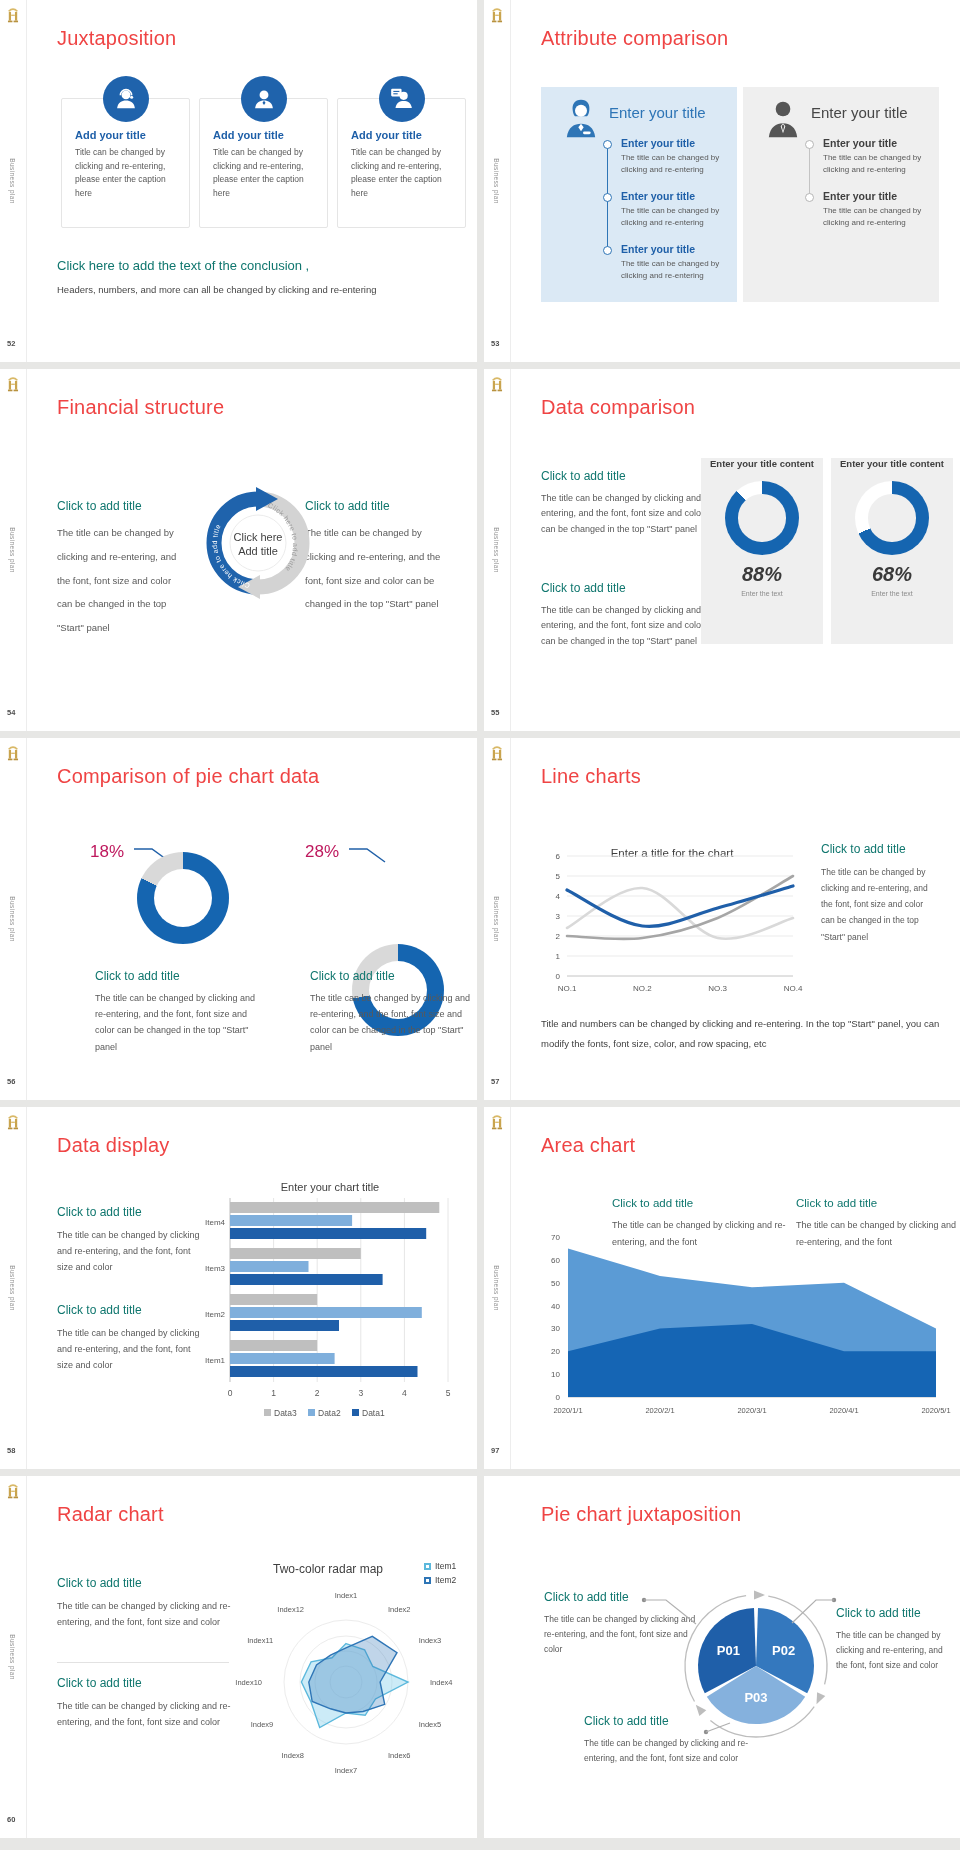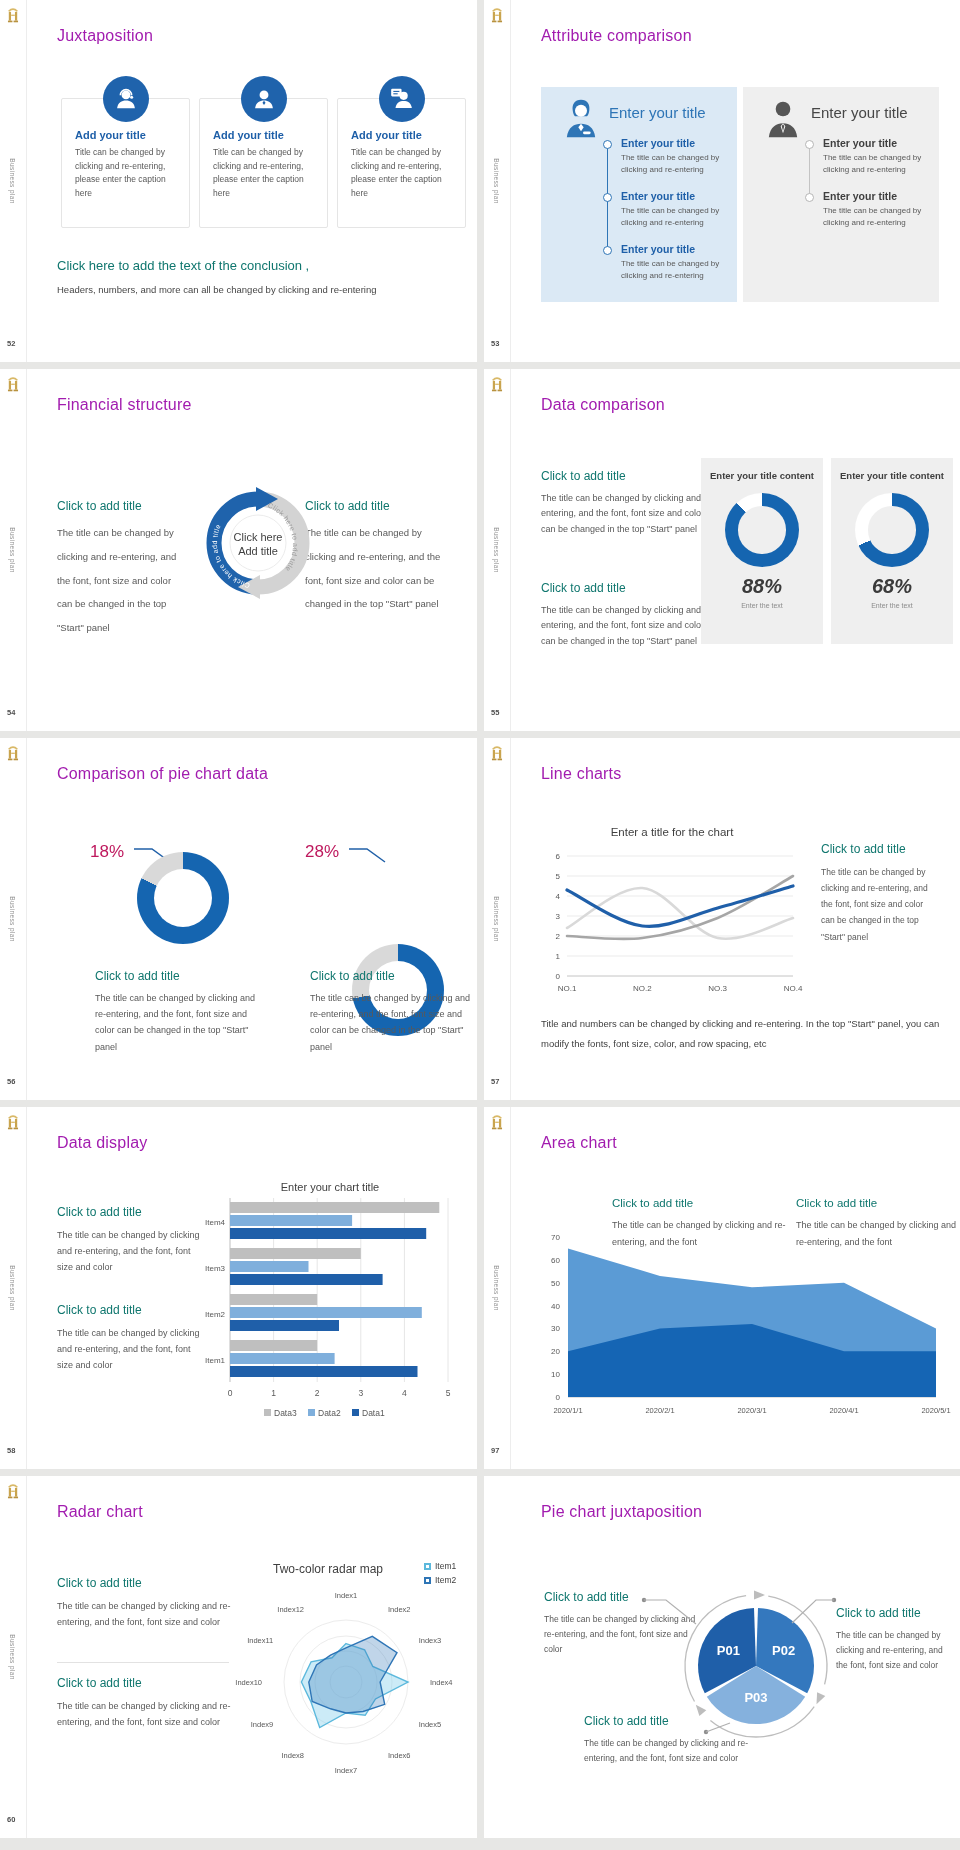--- a/index.html
+++ b/index.html
@@ -3,21 +3,21 @@
 <meta charset="utf-8">
 <style>
   html,body{margin:0;padding:0;}
   body{width:960px;height:1850px;background:#e7e7e5;font-family:"Liberation Sans",sans-serif;}
   .sheet{display:grid;grid-template-columns:477px 476px;grid-auto-rows:362px;gap:7px;padding-bottom:12px;}
   .slide{position:relative;background:#fff;overflow:hidden;}
   .edge{position:absolute;left:0;top:0;bottom:0;width:26px;border-right:1px solid #ededed;background:#fff;z-index:3;}
   .logo{position:absolute;left:6px;top:6px;width:14px;height:18px;}
   .vtext{position:absolute;top:50%;left:9px;transform:translateY(-50%);writing-mode:vertical-rl;font-size:6.5px;color:#8f8f8f;letter-spacing:.4px;}
   .pnum{position:absolute;bottom:14px;left:7px;font-size:7.5px;font-weight:bold;color:#4d4d4d;}
-  .stitle{position:absolute;left:57px;top:27px;margin:0;font-size:16px;font-weight:400;color:#a21caf;letter-spacing:.2px;}
+  .stitle{position:absolute;left:57px;top:27px;margin:0;font-size:20px;font-weight:400;color:#ef4444;letter-spacing:.2px;}
   .abs{position:absolute;}
   .hblue{font-size:12px;font-weight:normal;color:#0f766e;}
   .btxt{font-size:9px;color:#595959;line-height:1.8;}
   
   .cards{display:flex;gap:9px;}
   .card{position:relative;width:129px;height:130px;background:#fff;border:1px solid #e5e5e5;border-radius:2px;padding:30px 13px 0;box-sizing:border-box;}
   .circ{position:absolute;top:-23px;left:50%;transform:translateX(-50%);width:46px;height:46px;border-radius:50%;background:#1f63ac;display:flex;align-items:center;justify-content:center;}
   .chead{font-size:11px;font-weight:bold;color:#1e5fa8;margin-bottom:5px;}
   .cbody{font-size:8.5px;color:#595959;line-height:1.6;}
   
@@ -26,21 +26,21 @@
   .panelR{left:259px;background:#efefef;}
   .bighead{position:absolute;left:68px;top:17px;font-size:15px;}
   .tl-line{position:absolute;left:66px;width:1.2px;}
   .tl-node{position:absolute;left:61.5px;width:7px;height:7px;border-radius:50%;background:#fff;}
   .tl-item{position:absolute;left:80px;width:108px;}
   .tl-h{font-size:10.5px;font-weight:bold;}
   .tl-b{font-size:8px;color:#595959;line-height:1.5;margin-top:3px;}
   
   .donut{position:relative;border-radius:50%;}
   .donut::before{content:"";position:absolute;inset:18%;border-radius:50%;background:var(--hole,#fff);}
-  .dcard{position:absolute;top:89px;width:122px;height:186px;background:#efefef;text-align:center;box-sizing:border-box;padding-top:12px;}
+  .dcard{position:absolute;top:89px;width:122px;height:186px;background:#efefef;text-align:center;box-sizing:border-box;}
   .dcard .dhdr{font-size:9.5px;font-weight:bold;color:#3f3f3f;line-height:1.35;}
   .dcard .donut{width:74px;height:74px;margin:10px auto 0;}
   .dcard .dpct{font-size:20px;font-weight:bold;color:#3a3a3a;margin-top:8px;font-style:italic;}
   .dcard .dcap{font-size:7px;color:#8c8c8c;margin-top:4px;}
   .pctlab{font-size:17px;font-weight:normal;color:#be185d;}
   .cht{font-size:11.5px;color:#3f3f3f;text-align:center;}
   svg text{font-family:"Liberation Sans",sans-serif;}
   .lgrow{display:flex;align-items:center;gap:4px;font-size:8.5px;color:#404040;margin-bottom:4px;}
   .lgq{width:7px;height:7px;box-sizing:border-box;background:#fff;}
   .connectors{position:absolute;inset:0;pointer-events:none;z-index:2;}
@@ -258,21 +258,21 @@
 
   <section class="slide">
     <aside class="edge">
       <svg class="logo" viewBox="0 0 20 24">
           <use href="#g-logo"></use>
         </svg>
       <div class="vtext">Business plan</div>
       <div class="pnum">57</div>
     </aside>
     <h2 class="stitle">Line charts</h2>
-    <div class="abs cht" style="left:57px;top:88px;width:262px;">Enter a title for the chart</div>
+    <div class="abs cht" style="left:57px;top:109px;width:262px;">Enter a title for the chart</div>
     <div class="abs" style="left:57px;top:110px;"><svg width="262" height="148" viewBox="0 0 262 148" style="overflow:visible">
           <line x1="26" y1="128" x2="252" y2="128" stroke="#c4c4c4"></line>
           <text x="19" y="131" font-size="8" fill="#595959" text-anchor="end">0</text>
           <line x1="26" y1="108" x2="252" y2="108" stroke="#ebebeb"></line>
           <text x="19" y="111" font-size="8" fill="#595959" text-anchor="end">1</text>
           <line x1="26" y1="88" x2="252" y2="88" stroke="#ebebeb"></line>
           <text x="19" y="91" font-size="8" fill="#595959" text-anchor="end">2</text>
           <line x1="26" y1="68" x2="252" y2="68" stroke="#ebebeb"></line>
           <text x="19" y="71" font-size="8" fill="#595959" text-anchor="end">3</text>
           <line x1="26" y1="48" x2="252" y2="48" stroke="#ebebeb"></line>

